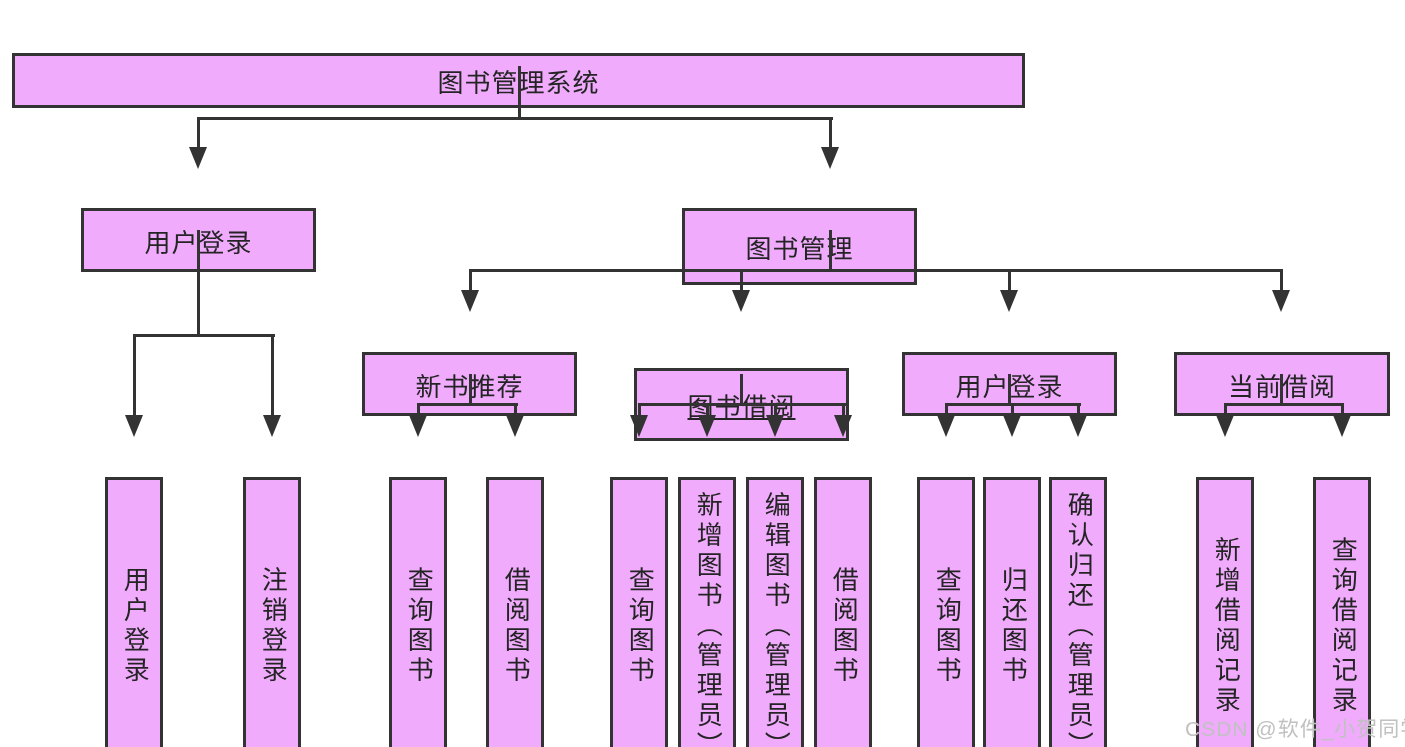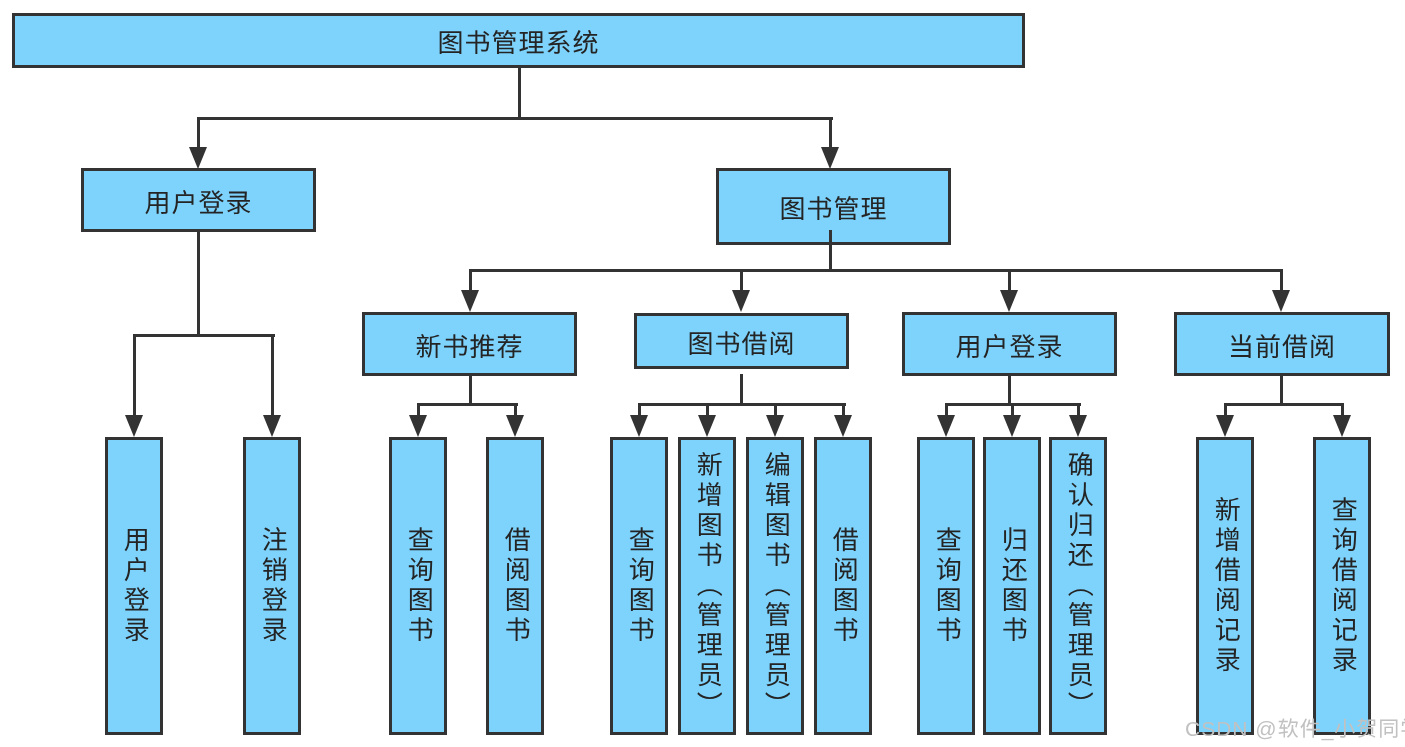--- a/index.html
+++ b/index.html
@@ -8,26 +8,27 @@
     width: 1405px;
     height: 747px;
     background: #ffffff;
     font-family: "Liberation Sans", "DejaVu Sans", sans-serif;
     overflow: hidden;
   }
   
   .node {
     position: absolute;
     box-sizing: border-box;
-    background: #7dd3fc;
+    background: #f0abfc;
     border: 3px solid #333333;
     display: flex;
     align-items: center;
     justify-content: center;
     color: #242424;
+    margin-top: 40px;
   }
   .node-h { font-size: 26px; letter-spacing: 1px; }
   .node-v { font-size: 26px; }
   .node-v .vtxt {
     writing-mode: vertical-rl;
     text-orientation: mixed;
     letter-spacing: 4px;
     line-height: 1.1;
     white-space: nowrap;
   }
@@ -59,29 +60,29 @@
 <div id="canvas">
 
   <div class="node node-h" style="left:12px; top:13px; width:1013px; height:55px;">
     <span>图书管理系统</span>
   </div>
 
   <div class="node node-h" style="left:81px; top:168px; width:235px; height:64px;">
     <span>用户登录</span>
   </div>
 
-  <div class="node node-h" style="left:716px; top:168px; width:235px; height:77px;">
+  <div class="node node-h" style="left:682px; top:168px; width:235px; height:77px;">
     <span>图书管理</span>
   </div>
 
   <div class="node node-h" style="left:362px; top:312px; width:215px; height:64px;">
     <span>新书推荐</span>
   </div>
 
-  <div class="node node-h" style="left:634px; top:313px; width:215px; height:56px;">
+  <div class="node node-h" style="left:634px; top:328px; width:215px; height:73px;text-decoration:underline;">
     <span>图书借阅</span>
   </div>
 
   <div class="node node-h" style="left:902px; top:312px; width:215px; height:64px;">
     <span>用户登录</span>
   </div>
 
   <div class="node node-h" style="left:1174px; top:312px; width:216px; height:64px;">
     <span>当前借阅</span>
   </div>

